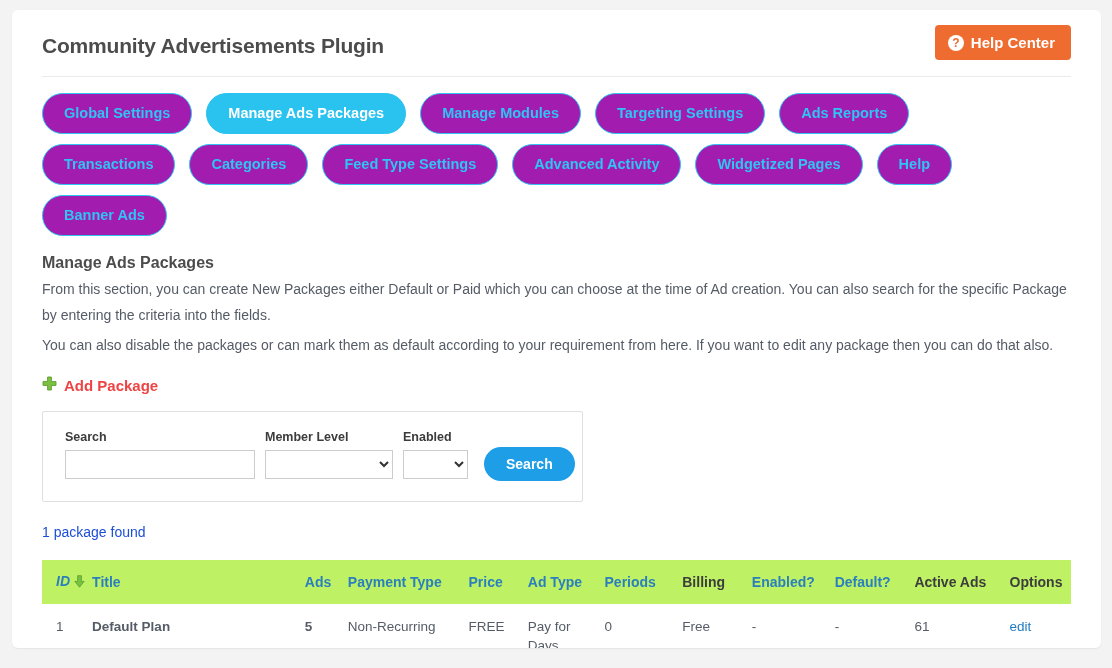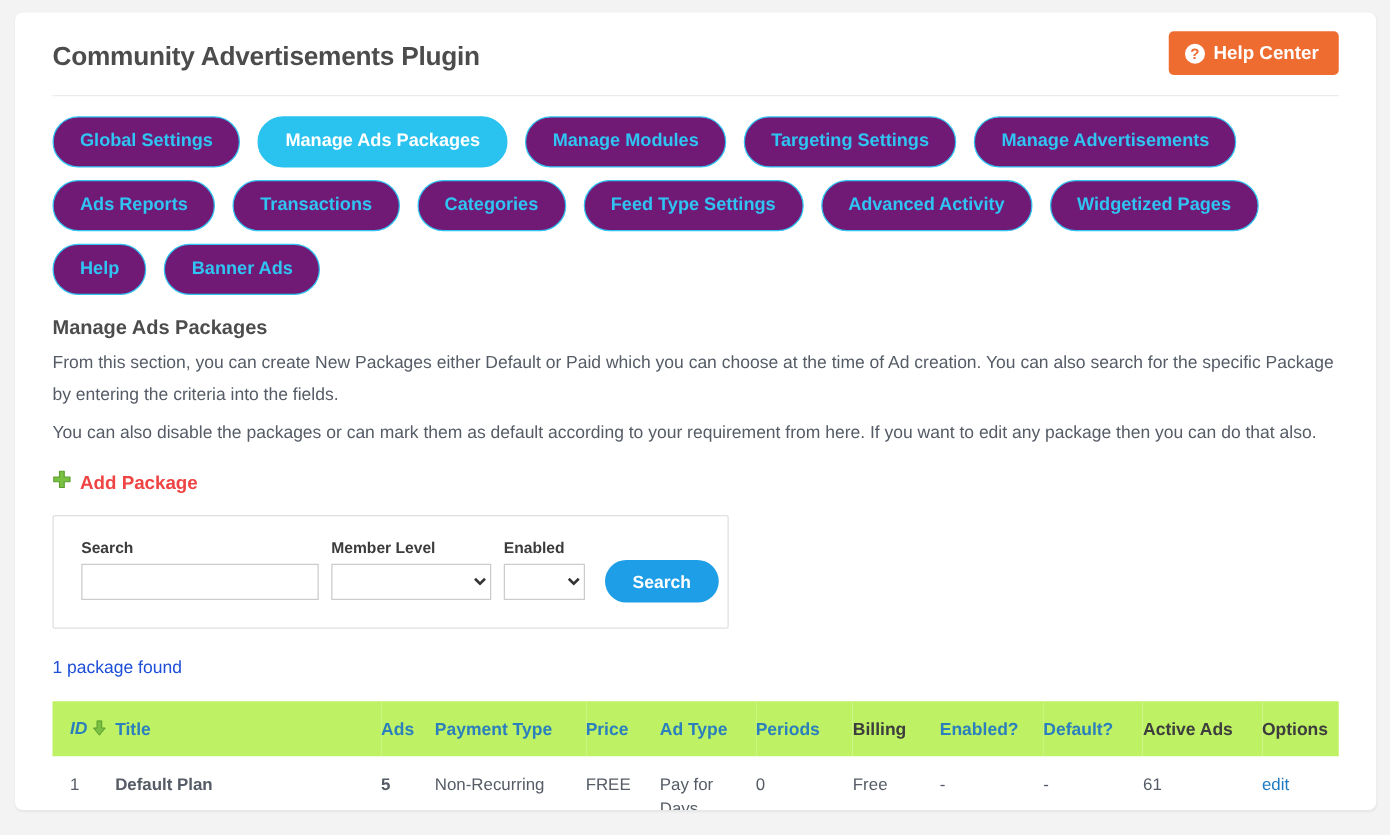--- a/index.html
+++ b/index.html
@@ -81,21 +81,21 @@
   .tabs {
     display: flex;
     flex-wrap: wrap;
     gap: 10px 14px;
     padding-top: 16px;
     max-width: 1000px;
   }
   .tab {
     border: 1px solid #2fc4f2;
     border-radius: 22px;
-    background: #701a75;
+    background: #a21caf;
     color: #2fc4f2;
     font-size: 14.5px;
     font-weight: bold;
     padding: 11px 21px;
     line-height: 17px;
     cursor: pointer;
     white-space: nowrap;
     font-family: "Liberation Sans", sans-serif;
   }
   .tab.active {
@@ -258,21 +258,20 @@
         <span>Help Center</span>
       </button>
     </div>
 
     
     <div class="tabs" id="tab-bar">
         <button class="tab">Global Settings</button>
         <button class="tab active">Manage Ads Packages</button>
         <button class="tab">Manage Modules</button>
         <button class="tab">Targeting Settings</button>
-        <button class="tab">Manage Advertisements</button>
         <button class="tab">Ads Reports</button>
         <button class="tab">Transactions</button>
         <button class="tab">Categories</button>
         <button class="tab">Feed Type Settings</button>
         <button class="tab">Advanced Activity</button>
         <button class="tab">Widgetized Pages</button>
         <button class="tab">Help</button>
         <button class="tab">Banner Ads</button>
       </div>
 

